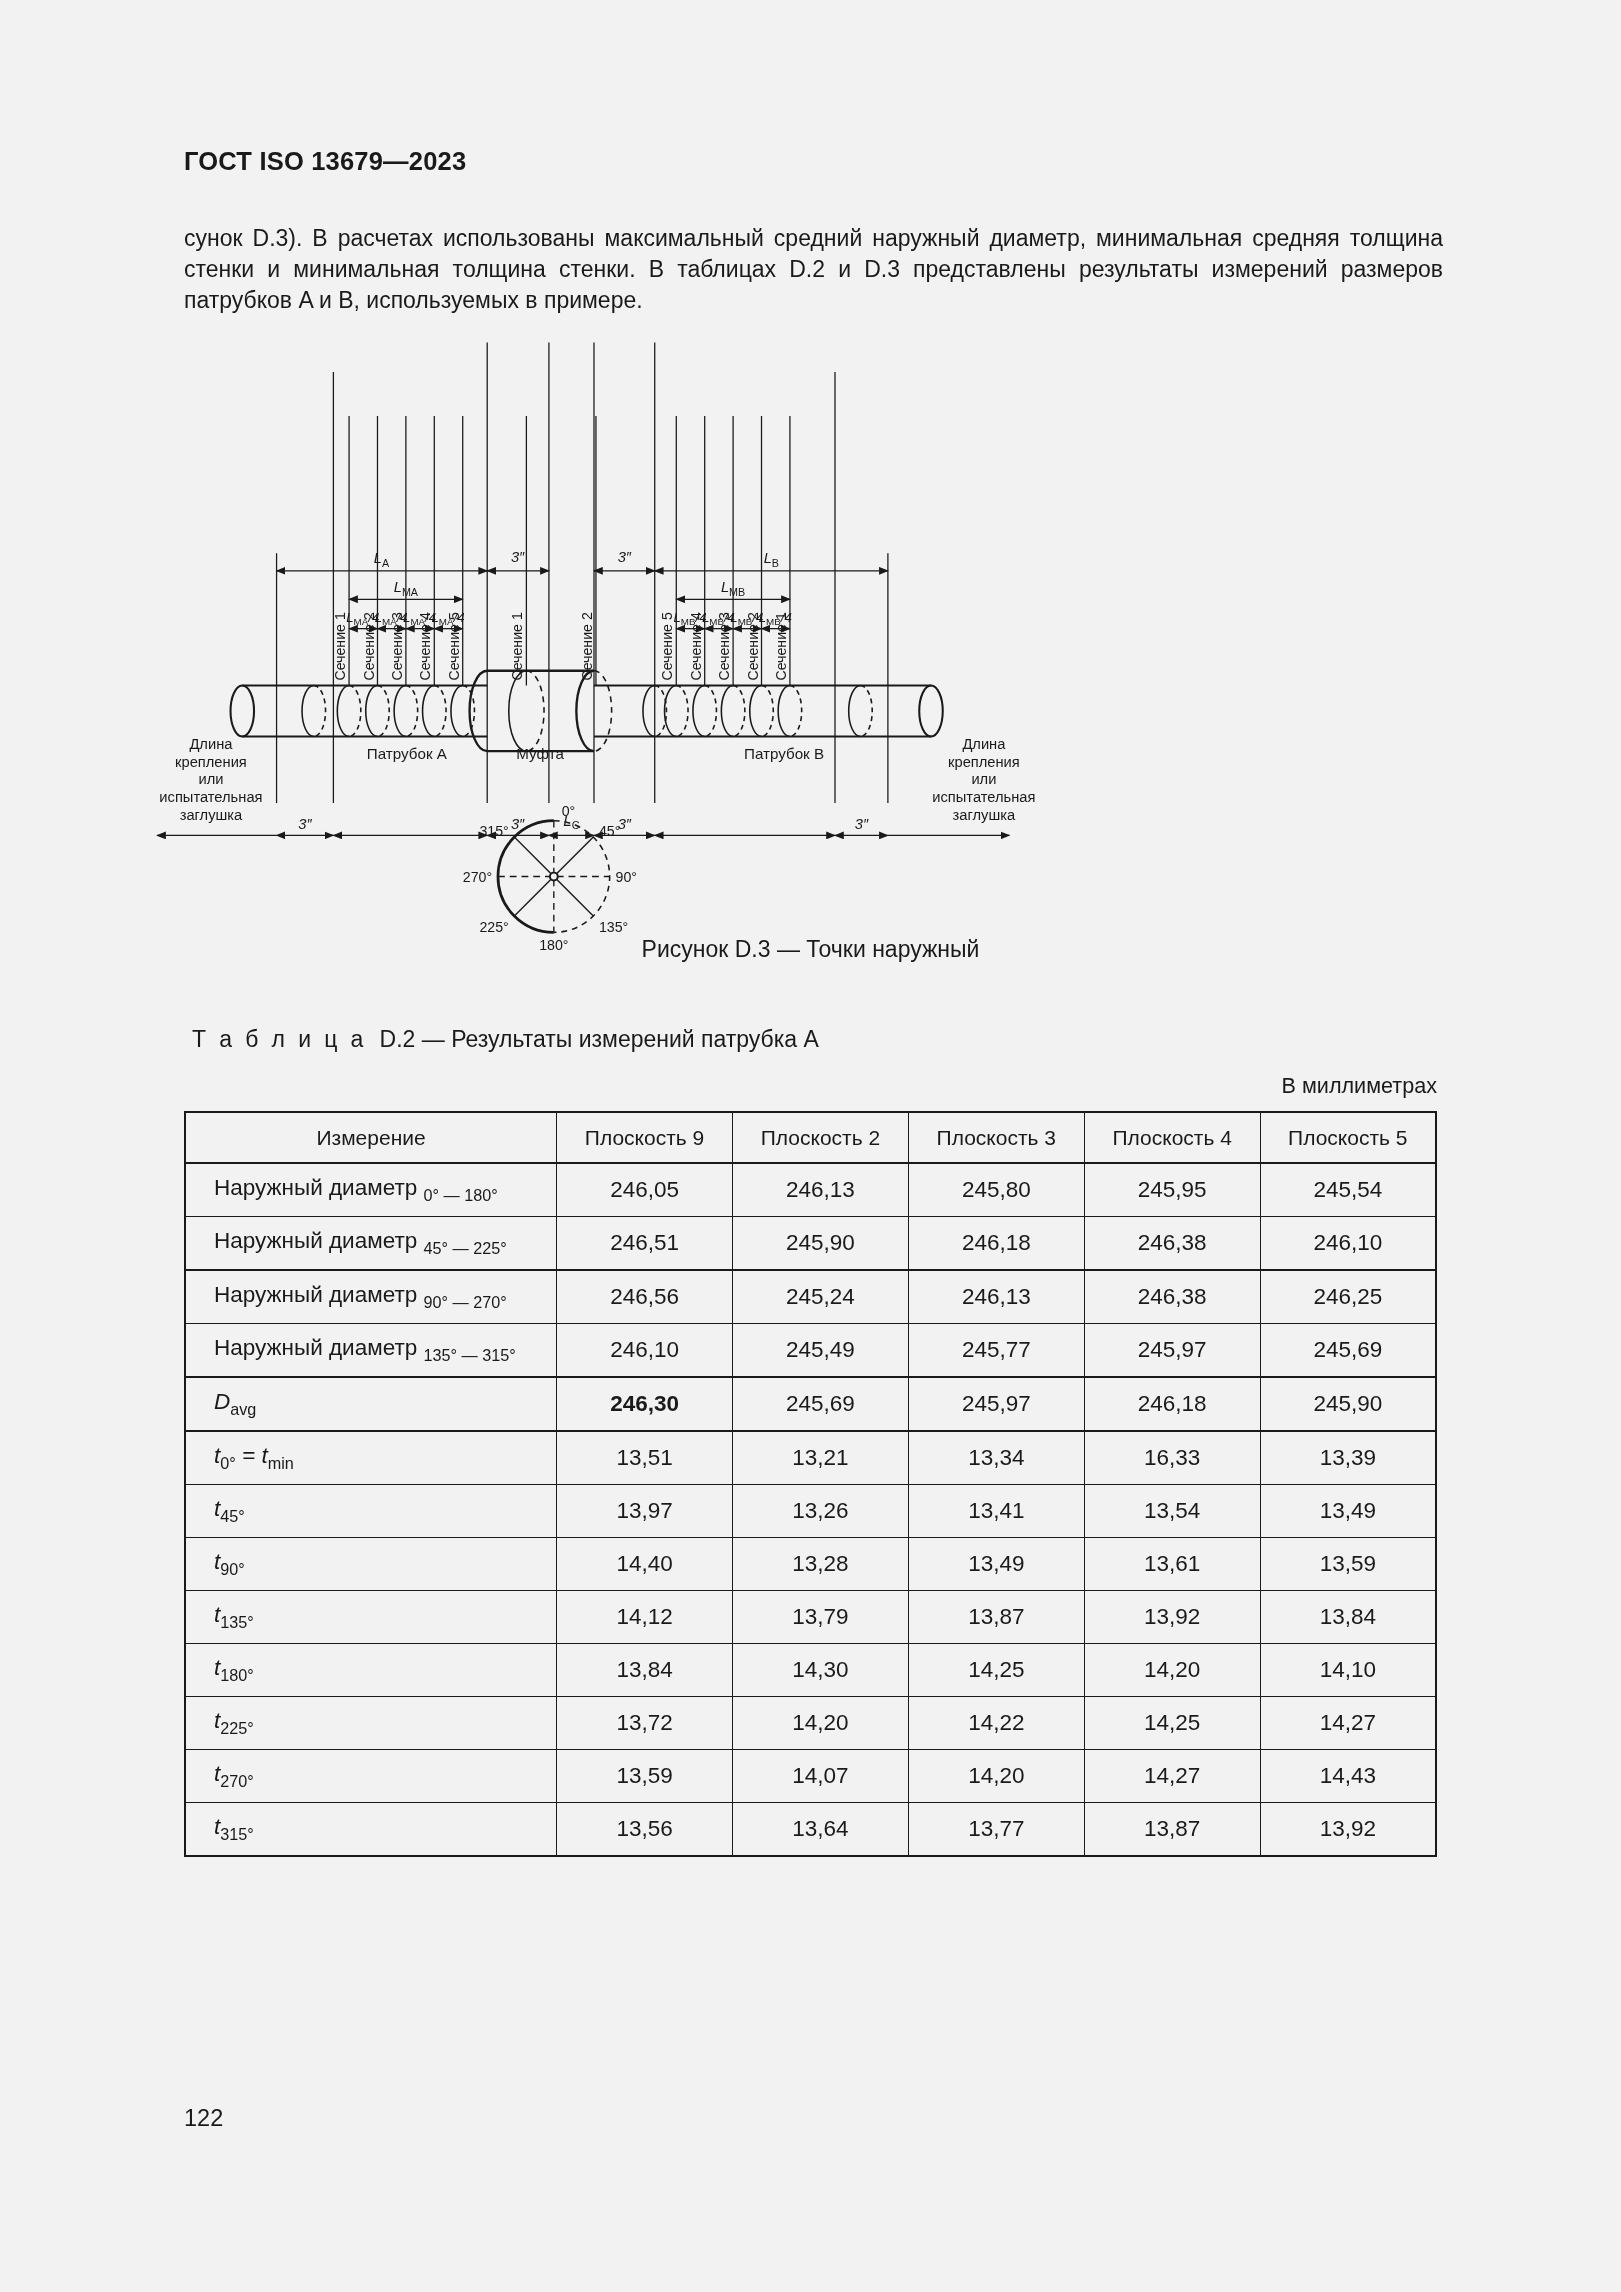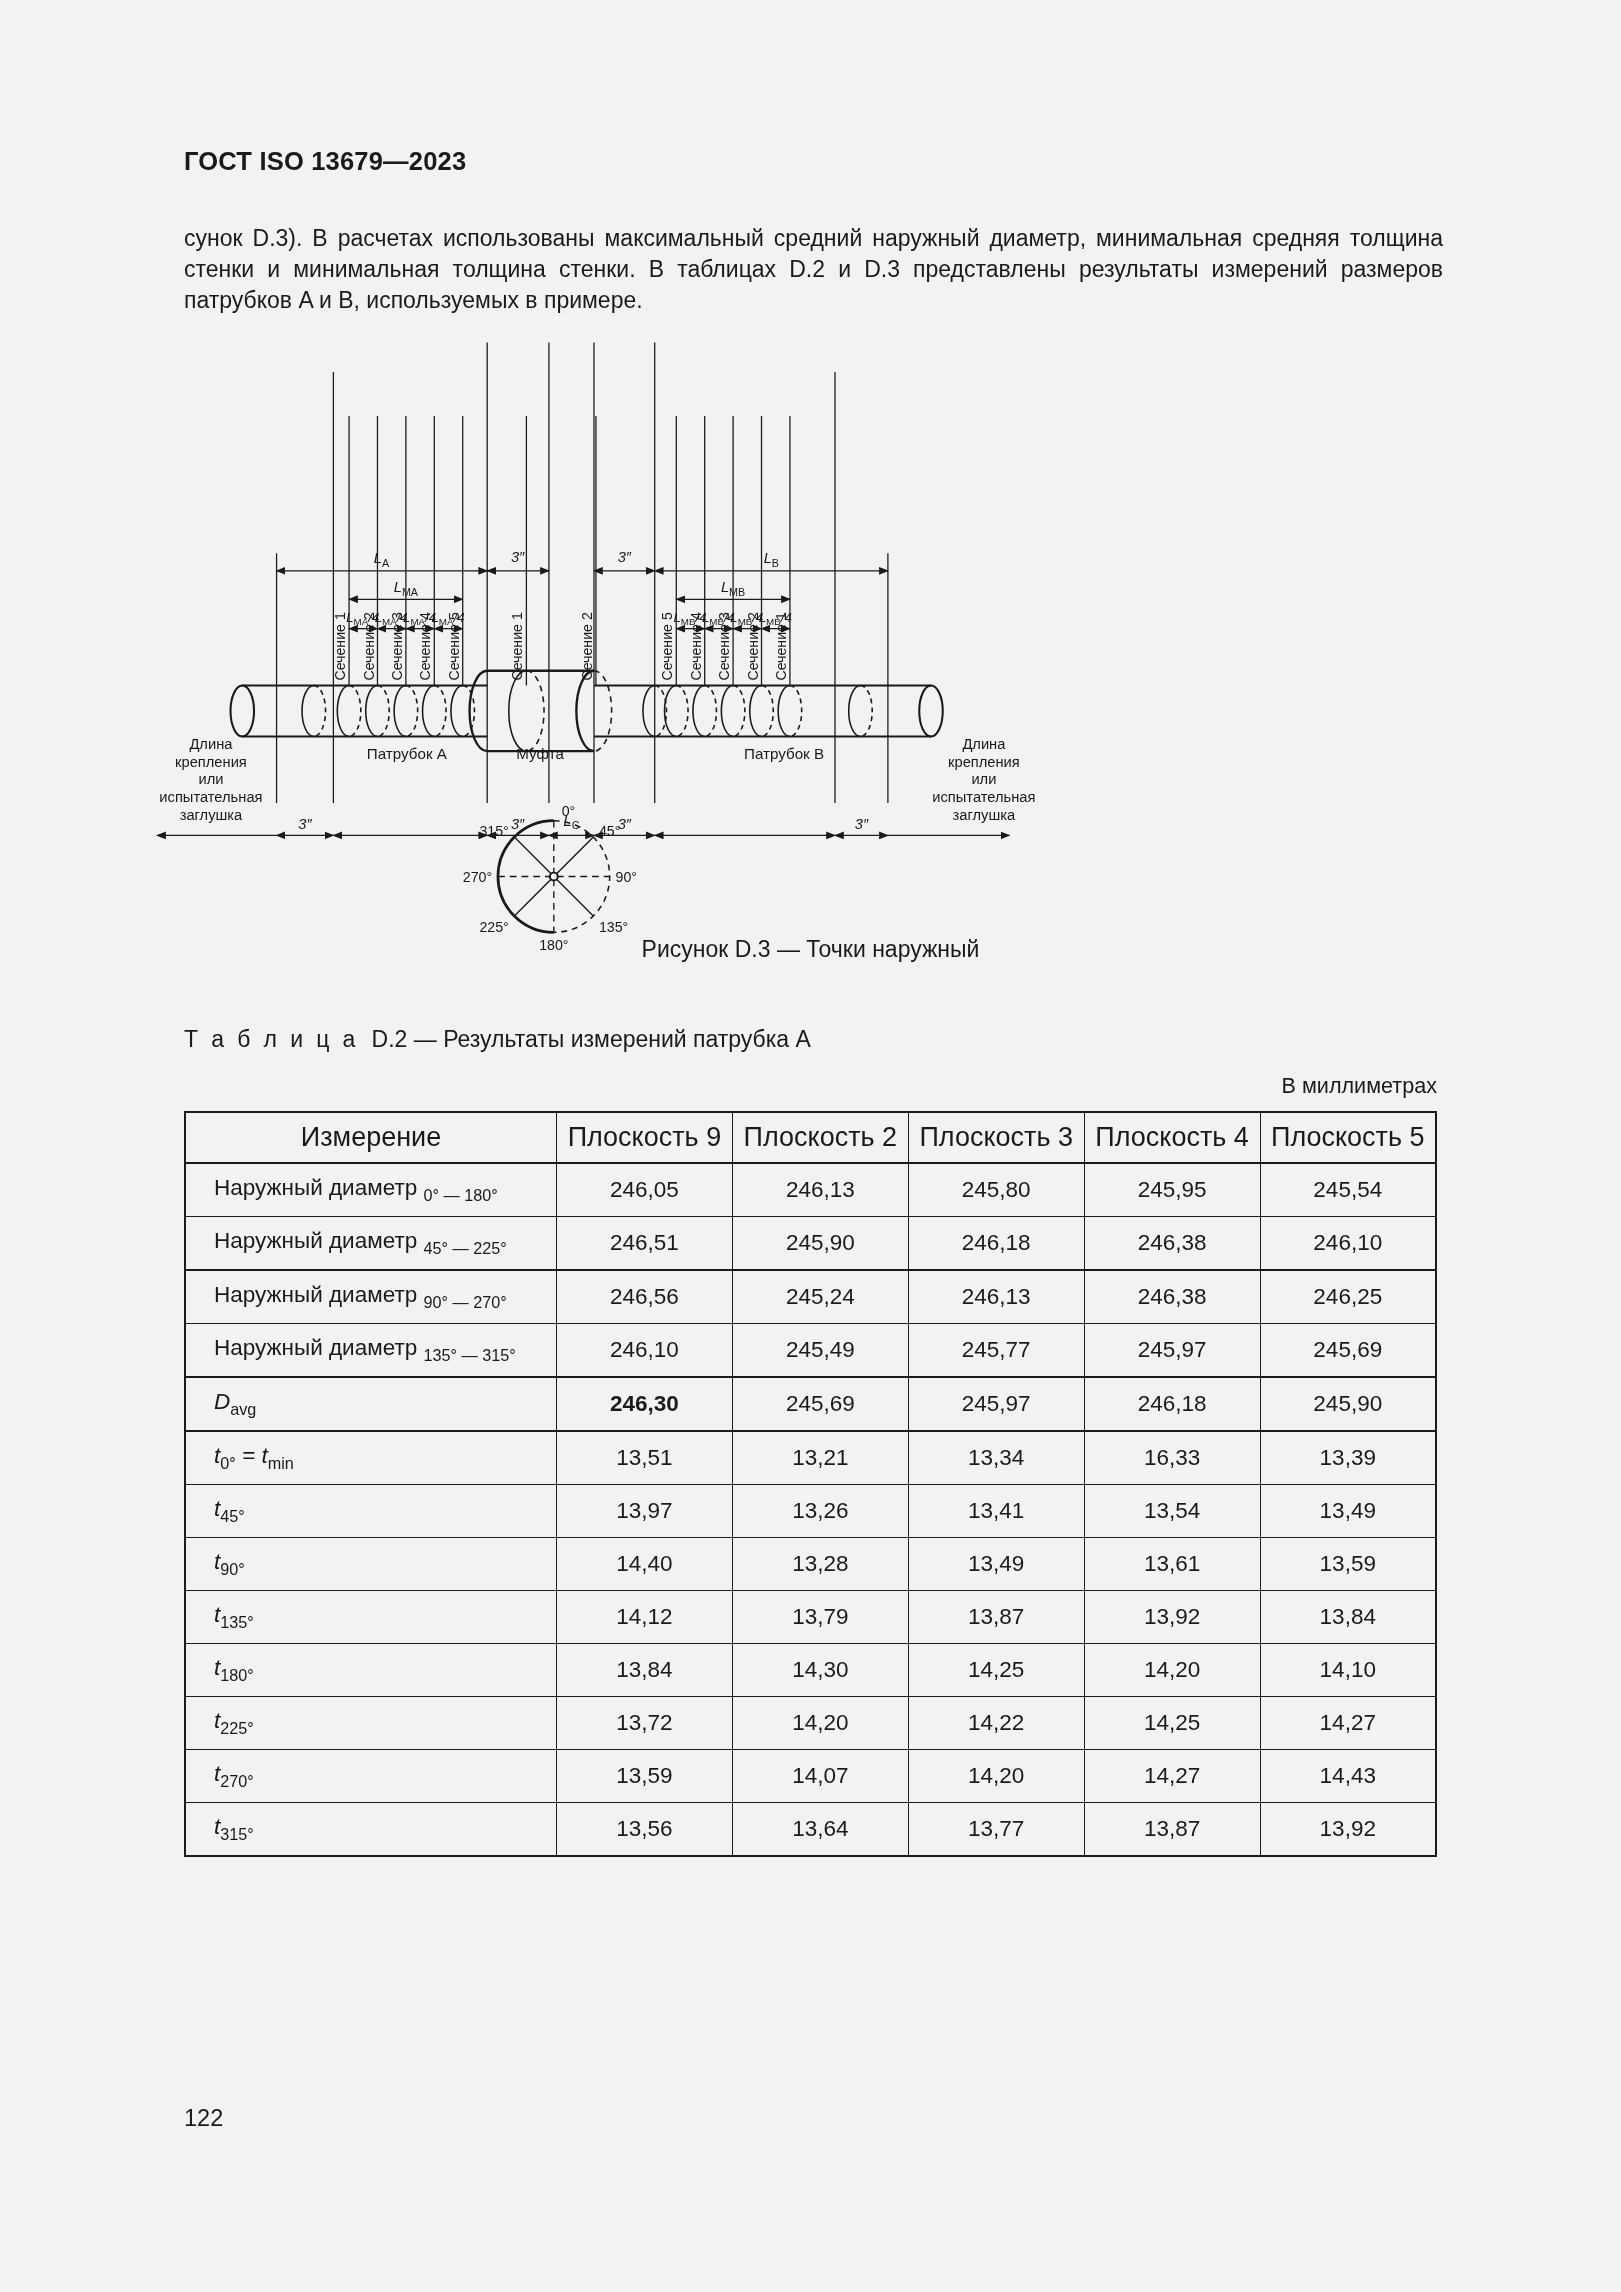--- a/index.html
+++ b/index.html
@@ -26,21 +26,21 @@
   }
   .para p { margin:0; }
   
   .figwrap { position:absolute; left:0px; top:323px; width:1621px; height:627px; }
   .fig-caption {
     position:absolute; left:0; top:936px; width:1621px; text-align:center;
     font-size:23px;
   }
   
   .tbl-title {
-    position:absolute; left:184px; top:1026px;
+    position:absolute; left:192px; top:1026px;
     font-size:23px;
   }
   .tbl-title .sp { letter-spacing:3.4px; }
   .units {
     position:absolute; right:184px; top:1073px;
     font-size:21.6px;
   }
   table.meas {
     position:absolute; left:184px; top:1111px;
     width:1253px;
@@ -48,21 +48,21 @@
     font-size:21.6px;
     background:#f2f2f2;
   }
   table.meas td, table.meas th {
     border:1.5px solid #1a1a1a;
     padding:0;
     height:52px;
     font-weight:normal;
     background:#f2f2f2;
   }
-  table.meas thead th { height:49px; text-align:center; font-size:27px;margin-left:25px; }
+  table.meas thead th { height:49px; text-align:center; font-size:21px;margin-left:25px; }
   table.meas thead th.first { }
   table.meas tbody td.lbl { text-align:left; padding-left:28px; font-size:22.5px; }
   table.meas tbody td.val { text-align:center; font-size:22.5px; }
   table.meas tbody td.val.bold { font-weight:bold; }
   table.meas colgroup col.c0 { width:372px; }
   table.meas colgroup col.cx { width:176px; }
   
   table.meas thead th { border-bottom:2.5px solid #1a1a1a; border-top:2.5px solid #1a1a1a;}
   table.meas thead th:first-child { border-left:2.5px solid #1a1a1a; }
   table.meas thead th:last-child { border-right:2.5px solid #1a1a1a; }

